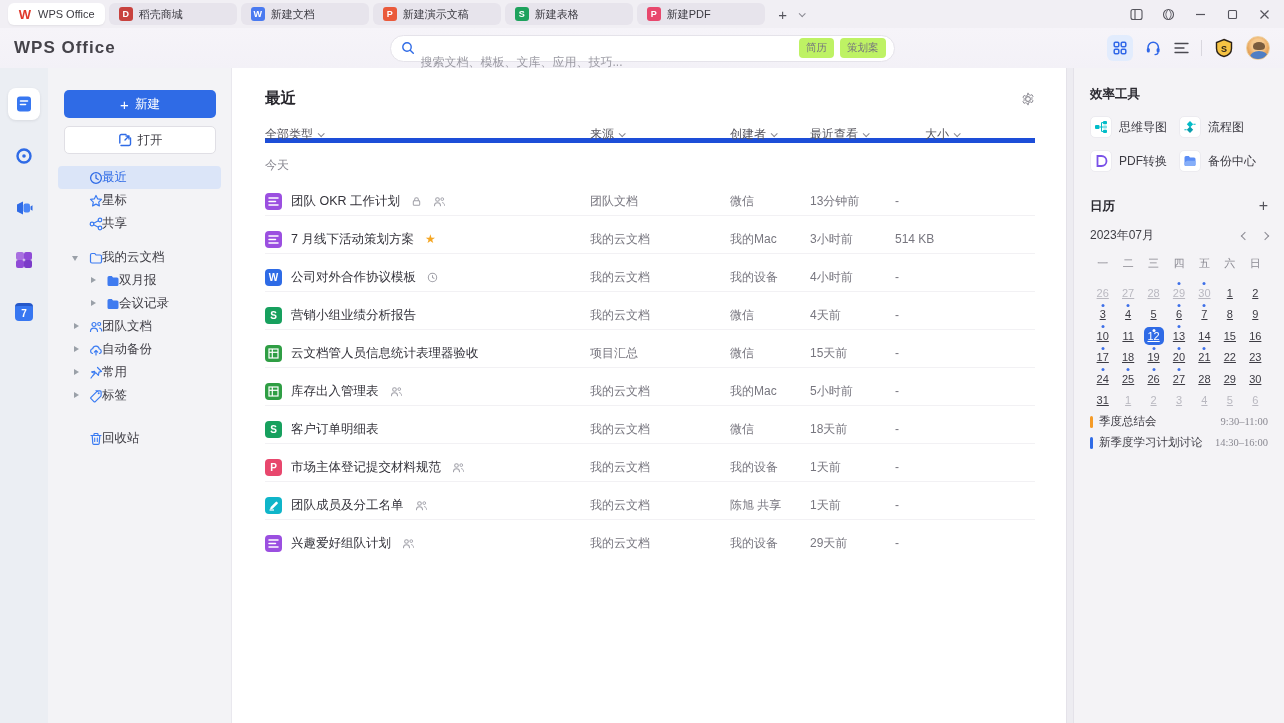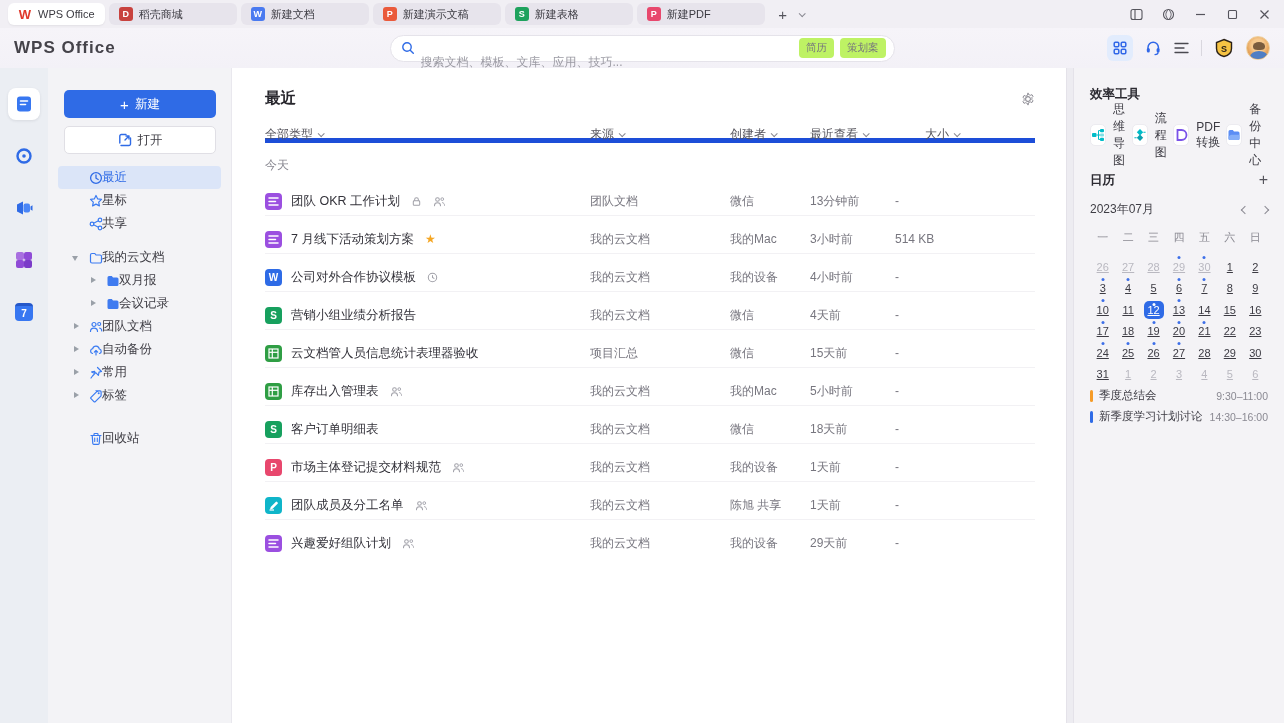--- a/index.html
+++ b/index.html
@@ -75,21 +75,21 @@
   .c-src { left:325px; } .c-cre { left:465px; } .c-view { left:545px; } .c-size { left:630px; }
   .ficon { width:17px; height:17px; border-radius:4px; display:flex; align-items:center; justify-content:center; color:#fff; font-size:10px; font-weight:bold; flex:0 0 auto; }
   .badge { display:inline-flex; align-items:center; margin-left:2px; }
   .badge.star { color:#f5a623; font-size:12px; }
 
   .vdivider { width:8px; background:#edecf1; border-left:1px solid #e4e2e9; border-right:1px solid #e4e2e9; flex:0 0 auto; }
 
   
   .rpanel { width:210px; background:#f4f3f6; padding:18px 16px 0; flex:0 0 auto; }
   .rp-title { font-size:12.5px; font-weight:700; color:#2b2a31; }
-  .tools { display:grid; grid-template-columns:1fr 1fr 1fr 1fr; row-gap:15px; margin-top:20px; }
+  .tools { display:grid; grid-template-columns:1fr 1fr; row-gap:10px; margin-top:12px; }
   .tool { display:flex; align-items:center; gap:7px; height:24px; }
   .tico { width:22px; height:22px; background:#fff; border:1px solid #ecebf0; border-radius:5px; display:flex; align-items:center; justify-content:center; }
   .tool-label { font-size:12px; color:#3c3b43; }
   .cal-head { display:flex; align-items:center; margin-top:24px; }
   .cal-add { margin-left:auto; font-size:16px; color:#55545c; }
   .cal-month { display:flex; align-items:center; margin-top:12px; font-size:12px; color:#3e3d44; }
   .cal-arrows { margin-left:auto; display:flex; gap:14px; }
   .arr { display:inline-block; width:6px; height:6px; border-left:1.2px solid #8a8992; border-bottom:1.2px solid #8a8992; }
   .arr.left { transform:rotate(45deg); } .arr.right { transform:rotate(-135deg); }
   .cal-grid { display:grid; grid-template-columns:repeat(7,1fr); margin-top:10px; }
@@ -97,21 +97,21 @@
   .cal-cell { height:21.5px; position:relative; display:flex; align-items:center; justify-content:center; }
   .daybox { min-width:20px; height:18px; display:flex; align-items:center; justify-content:center; font-size:11px; color:#3c3b43; border-radius:5px;text-decoration:underline; }
   .cal-cell.out .daybox { color:#b9b8c0; }
   .cal-cell.sel .daybox { background:#2f6be6; color:#fff; }
   .dot { position:absolute; top:0px; left:50%; transform:translateX(-50%); width:3px; height:3px; border-radius:50%; background:#3d6fe8; }
   .cal-cell.sel .dot { background:#fff; top:3.5px; z-index:2; }
   .events { margin-top:0; }
   .ev { display:flex; align-items:center; height:21px; }
   .evbar { width:3px; height:12px; border-radius:2px; margin-right:6px; flex:0 0 auto; }
   .ev-title { font-size:11.5px; color:#3c3b43; white-space:nowrap; overflow:hidden; }
-  .ev-time { margin-left:auto; font-size:10.5px; color:#8a8992; white-space:nowrap; }
+  .ev-time { margin-left:auto; font-size:10.5px; color:#8a8992; white-space:nowrap;font-family:Liberation Serif, serif; }
   svg { display:block; }
 </style>
 </head>
 <body>
 
 <div class="app">
 
   <div class="tabbar">
     <div style="display:flex;align-items:center;">
         <div class="tab active">

